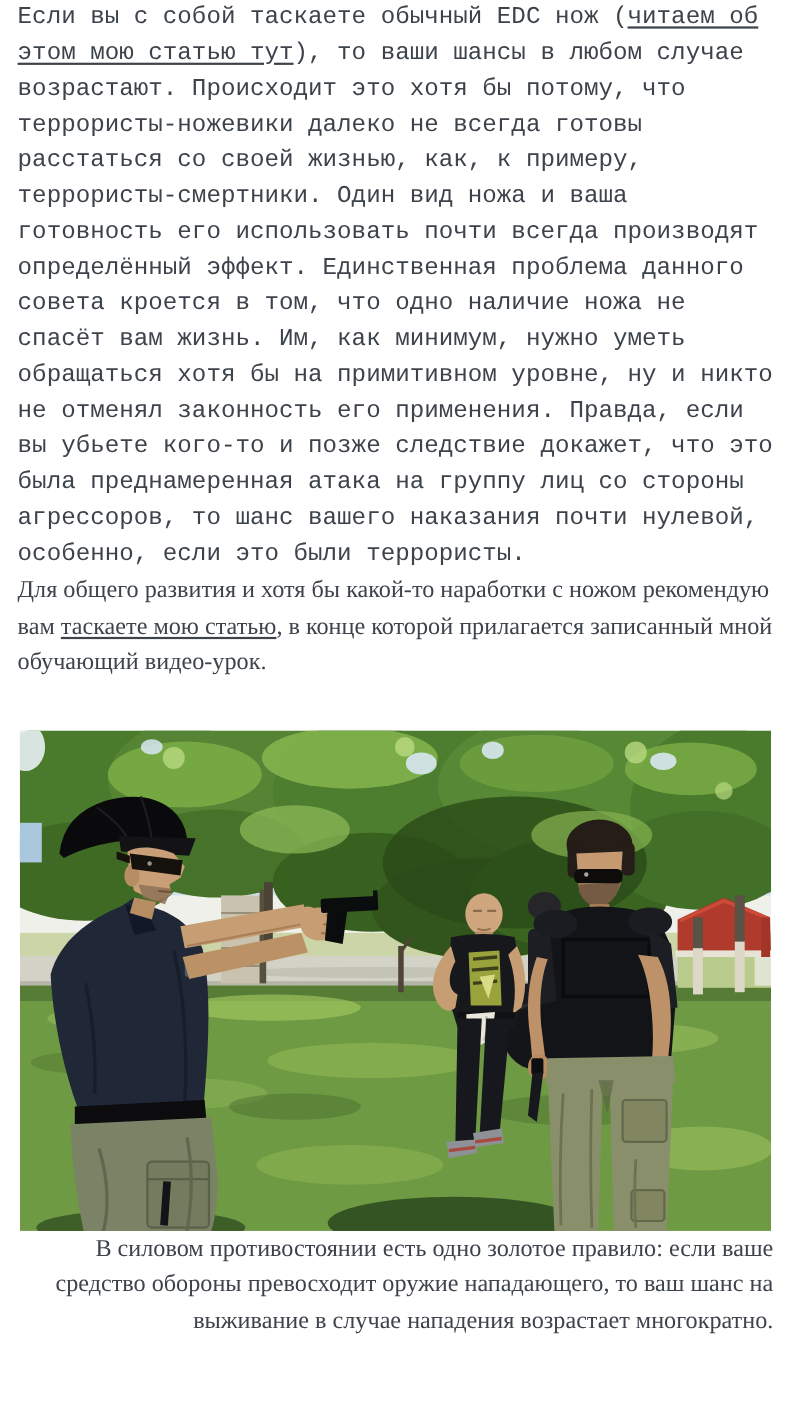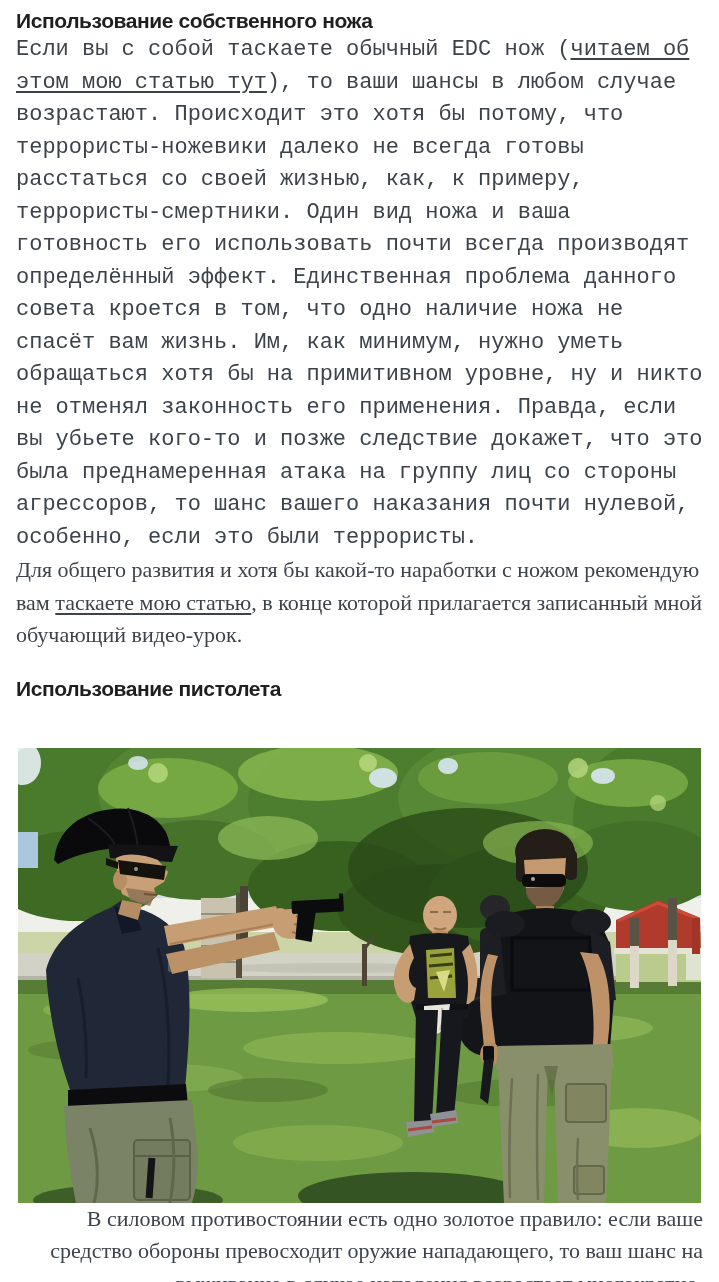--- a/index.html
+++ b/index.html
@@ -38,27 +38,25 @@
     width:683px;height:455px;
     overflow:hidden;
   }
   figure.photo svg{display:block;}
 </style>
 </head>
 <body>
 
 <main class="article">
 
-  <h3 class="h-knife">Использование собственного ножа</h3>
 
   <p class="body p1"><span>Если вы с собой таскаете обычный EDC нож (</span><a class="inline-link" href="#">читаем об этом мою статью тут</a><span>), то ваши шансы в любом случае возрастают. Происходит это хотя бы потому, что террористы-ножевики далеко не всегда готовы расстаться со своей жизнью, как, к примеру, террористы-смертники. Один вид ножа и ваша готовность его использовать почти всегда производят определённый эффект. Единственная проблема данного совета кроется в том, что одно наличие ножа не спасёт вам жизнь. Им, как минимум, нужно уметь обращаться хотя бы на примитивном уровне, ну и никто не отменял законность его применения. Правда, если вы убьете кого-то и позже следствие докажет, что это была преднамеренная атака на группу лиц со стороны агрессоров, то шанс вашего наказания почти нулевой, особенно, если это были террористы.</span></p>
 
   <p class="body p2"><span>Для общего развития и хотя бы какой-то наработки с ножом рекомендую вам </span><a class="inline-link" href="#">таскаете мою статью</a><span>, в конце которой прилагается записанный мной обучающий видео-урок.</span></p>
 
-  <h3 class="h-pistol">Использование пистолета</h3>
 
   <figure class="photo" role="img" aria-label="Тренировка: мужчина в кепке и тёмном поло целится из пистолета в человека в чёрном бронежилете; рядом наблюдают двое мужчин; на фоне деревья, дорога и красный навес">
     <svg viewBox="0 0 683 455" width="683" height="455" xmlns="http://www.w3.org/2000/svg">
 
       <g>
         <rect x="0" y="0" width="683" height="240" fill="#cfe0ea"></rect>
         <rect x="0" y="150" width="683" height="38" fill="#eef0e9"></rect>
         <rect x="0" y="184" width="683" height="24" fill="#ccd5a8"></rect>
       </g>
 

